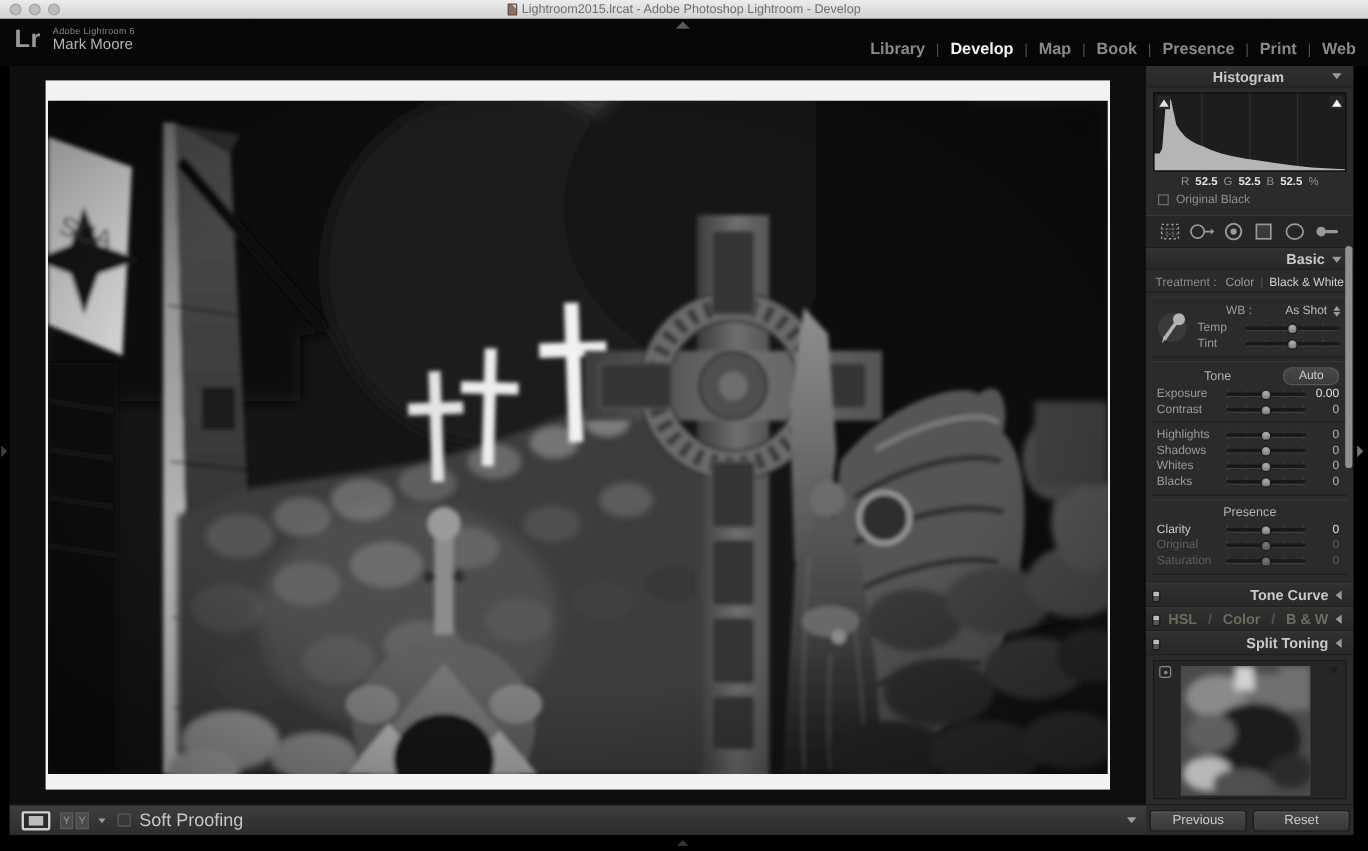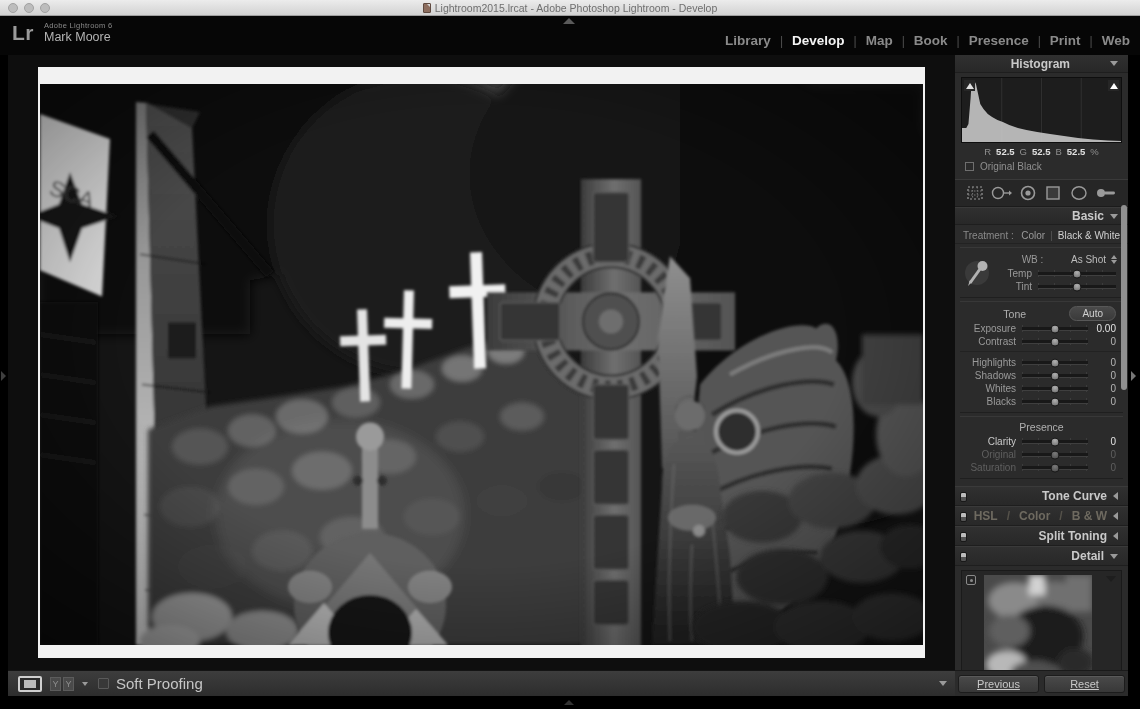--- a/index.html
+++ b/index.html
@@ -105,21 +105,21 @@
   .dropper{width:34px;display:flex;align-items:center;justify-content:center;cursor:pointer;}
   .wb-col{flex:1;}
   .wb-row{display:flex;align-items:center;height:16px;padding:0 6px 0 0;}
   .wb-label{font-size:10px;color:#9a9a9a;flex:1;text-align:center;}
   .wb-value{font-size:10px;color:#bdbdbd;cursor:pointer;}
   .updown{display:flex;flex-direction:column;gap:1px;margin-left:5px;cursor:pointer;}
   .ud-t{width:0;height:0;border-left:3px solid transparent;border-right:3px solid transparent;border-bottom:4px solid #9a9a9a;}
   .ud-b{width:0;height:0;border-left:3px solid transparent;border-right:3px solid transparent;border-top:4px solid #9a9a9a;}
 
   .slider-row{display:flex;align-items:center;height:13px;padding:0 7px 0 4px;}
-  .s-label{width:52px;text-align:right;font-size:10px;color:#9a9a9a;margin-right:6px;white-space:nowrap;}
+  .s-label{width:52px;font-size:10px;color:#9a9a9a;margin-right:6px;white-space:nowrap;}
   .s-track{flex:1;position:relative;height:9px;cursor:pointer;}
   .s-track:before{content:"";position:absolute;left:0;right:0;top:1px;bottom:1px;
     background:repeating-linear-gradient(90deg,#3c3c3c 0 1px,transparent 1px 16px);}
   .s-track:after{content:"";position:absolute;left:0;right:0;top:3px;height:3px;background:#181818;border-bottom:1px solid #3f3f3f;}
   .s-thumb{position:absolute;left:50%;top:50%;transform:translate(-50%,-50%);width:9px;height:9px;z-index:2;
     background:radial-gradient(circle at 50% 30%,#b0b0b0,#6b6b6b);border:1px solid #1a1a1a;
     border-radius:50% 50% 45% 45%;}
   .s-value{width:28px;text-align:right;font-size:10px;color:#b5b5b5;}
   .s-value.bright{color:#e3e3e3;}
   .dim .s-label{color:#5f5f5f;}
@@ -143,21 +143,21 @@
     border-left:5px solid transparent;border-right:5px solid transparent;border-top:6px solid #2c2c2c;
     border-top-color:#1e1e1e;}
   .detail-img{position:absolute;left:22px;top:4px;width:108px;height:108px;overflow:hidden;background:#4a4a4a;}
   .detail-img svg{display:block;width:100%;height:100%;}
 
   
   .panel-footer{height:26px;background:#2b2b2b;border-top:1px solid #1a1a1a;display:flex;align-items:center;
     justify-content:center;gap:5px;padding:0 3px;}
   .pf-btn{flex:1;height:18px;font-size:11px;color:#c9c9c9;background:linear-gradient(#4a4a4a,#383838);
     border:1px solid #1c1c1c;border-radius:3px;display:flex;align-items:center;justify-content:center;cursor:pointer;
-    box-shadow:inset 0 1px 0 #5a5a5a;text-decoration:underline;}
+    box-shadow:inset 0 1px 0 #5a5a5a;}
 
   
   .bottom-strip{position:absolute;left:0;top:696px;width:1140px;height:13px;background:#000;}
   .reveal-bottom{position:absolute;left:564px;top:4px;width:0;height:0;
     border-left:5px solid transparent;border-right:5px solid transparent;border-bottom:5px solid #333;}
 </style>
 </head>
 <body>
 
 <div class="window">
@@ -640,25 +640,20 @@
           <span class="hsl-seg">Color</span>
           <span class="hsl-sep">/</span>
           <span class="hsl-seg">B &amp; W</span>
           <span class="tri-left"></span>
         </div>
         <div class="phead" style="height:20px;">
           <span class="pswitch" style="top:5px;"></span>
           <span>Split Toning</span>
           <span class="tri-left"></span>
         </div>
-        <div class="phead" style="height:20px;">
-          <span class="pswitch" style="top:5px;"></span>
-          <span>Detail</span>
-          <span class="tri-down"></span>
-        </div>
 
         <div class="detail-body">
           <div class="detail-box">
             <div class="detail-target">
                 <i></i>
               </div>
             <div class="detail-img">
               <svg viewBox="0 0 106 106" preserveAspectRatio="none">
                 <defs>
                     <filter id="db">

